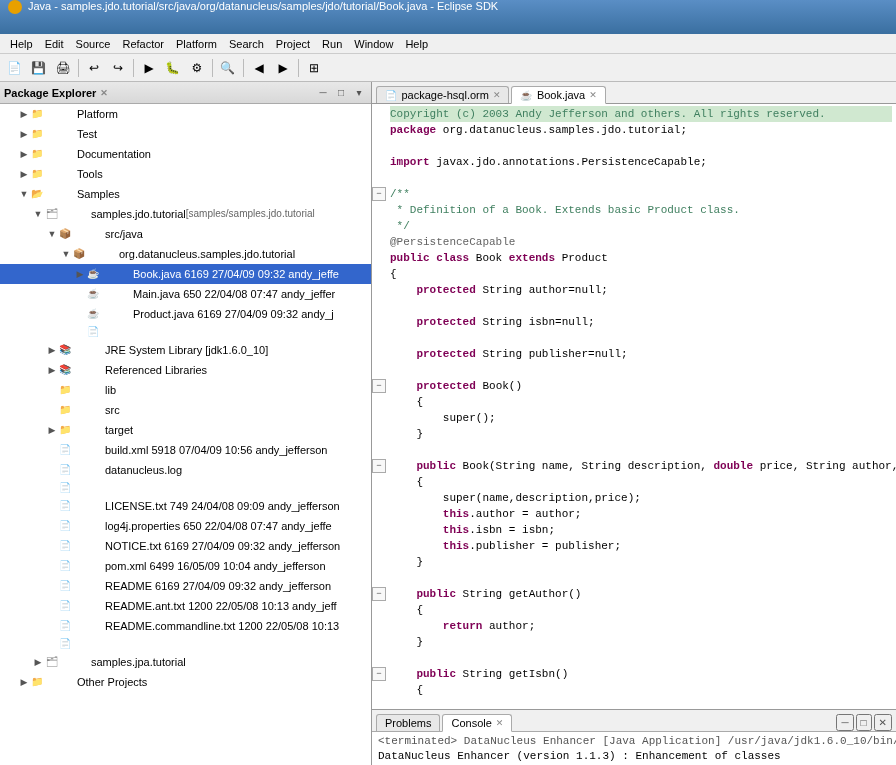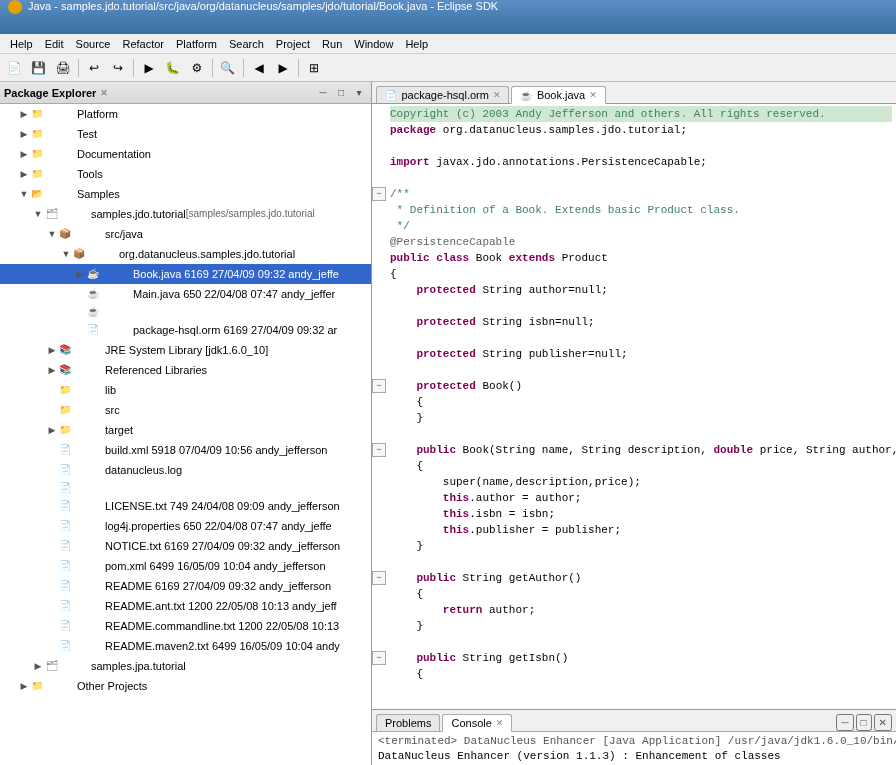--- a/index.html
+++ b/index.html
@@ -361,26 +361,26 @@
 
       <div class="tree-item i5">
         <span class="tree-arrow" style="visibility:hidden;">▶</span>
         <span class="tree-icon">☕</span>
         <span class="tree-label">Main.java 650  22/04/08 07:47  andy_jeffer</span>
       </div>
 
       <div class="tree-item i5">
         <span class="tree-arrow" style="visibility:hidden;">▶</span>
         <span class="tree-icon">☕</span>
+        <span class="tree-label">Product.java 6169  27/04/09 09:32  andy_j</span>
       </div>
 
       <div class="tree-item i5">
         <span class="tree-arrow" style="visibility:hidden;">▶</span>
         <span class="tree-icon">📄</span>
-        <span class="tree-label">package-hsql.orm 6169  27/04/09 09:32  ar</span>
       </div>
 
       <div class="tree-item i3">
         <span class="tree-arrow">▶</span>
         <span class="tree-icon">📚</span>
         <span class="tree-label">JRE System Library [jdk1.6.0_10]</span>
       </div>
 
       <div class="tree-item i3">
         <span class="tree-arrow">▶</span>
@@ -461,21 +461,20 @@
 
       <div class="tree-item i3">
         <span class="tree-arrow" style="visibility:hidden;">▶</span>
         <span class="tree-icon">📄</span>
         <span class="tree-label">README.commandline.txt 1200  22/05/08 10:13</span>
       </div>
 
       <div class="tree-item i3">
         <span class="tree-arrow" style="visibility:hidden;">▶</span>
         <span class="tree-icon">📄</span>
-        <span class="tree-label">README.maven2.txt 6499  16/05/09 10:04  andy</span>
       </div>
 
       <div class="tree-item i2">
         <span class="tree-arrow">▶</span>
         <span class="tree-icon" style="color:#888;">🗂</span>
         <span class="tree-label">samples.jpa.tutorial</span>
       </div>
 
       <div class="tree-item i1">
         <span class="tree-arrow">▶</span>
@@ -582,20 +581,24 @@
           <span class="code-text"> </span>
         </div>
 
         <div class="code-line">
           <div class="fold-btn">−</div>
           <span class="code-text">    <span class="kw">protected</span> Book()</span>
         </div>
         <div class="code-line">
           <span class="fold-spacer"></span>
           <span class="code-text">    {</span>
+        </div>
+        <div class="code-line">
+          <span class="fold-spacer"></span>
+          <span class="code-text">        super();</span>
         </div>
         <div class="code-line">
           <span class="fold-spacer"></span>
           <span class="code-text">    }</span>
         </div>
         <div class="code-line">
           <span class="fold-spacer"></span>
           <span class="code-text"> </span>
         </div>
 

